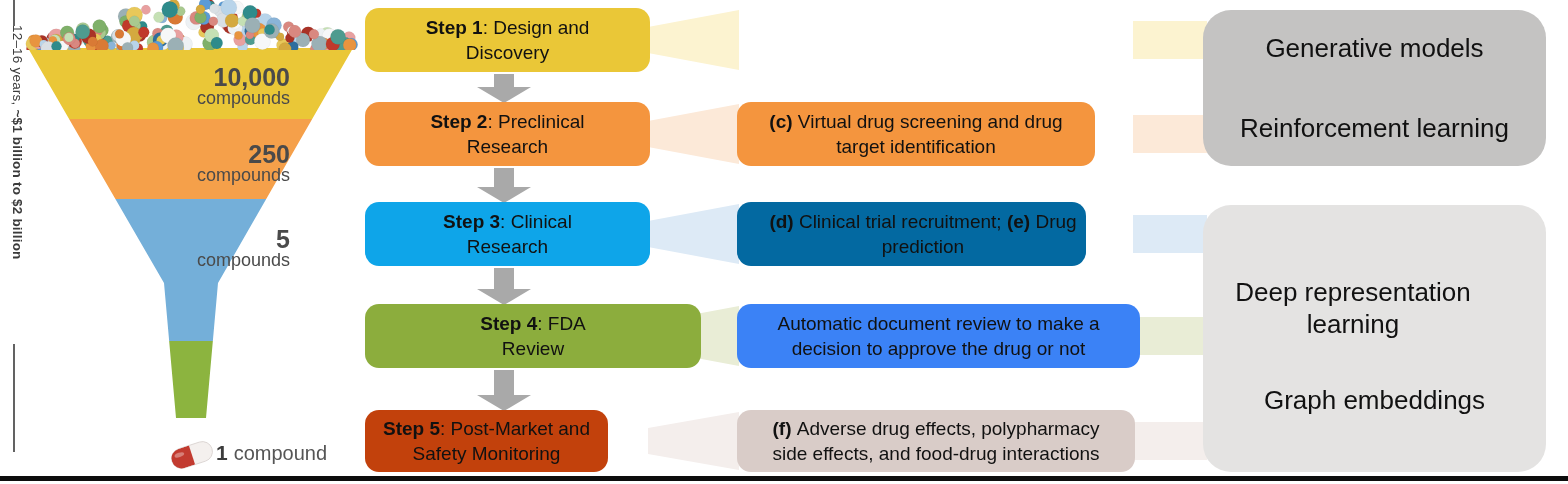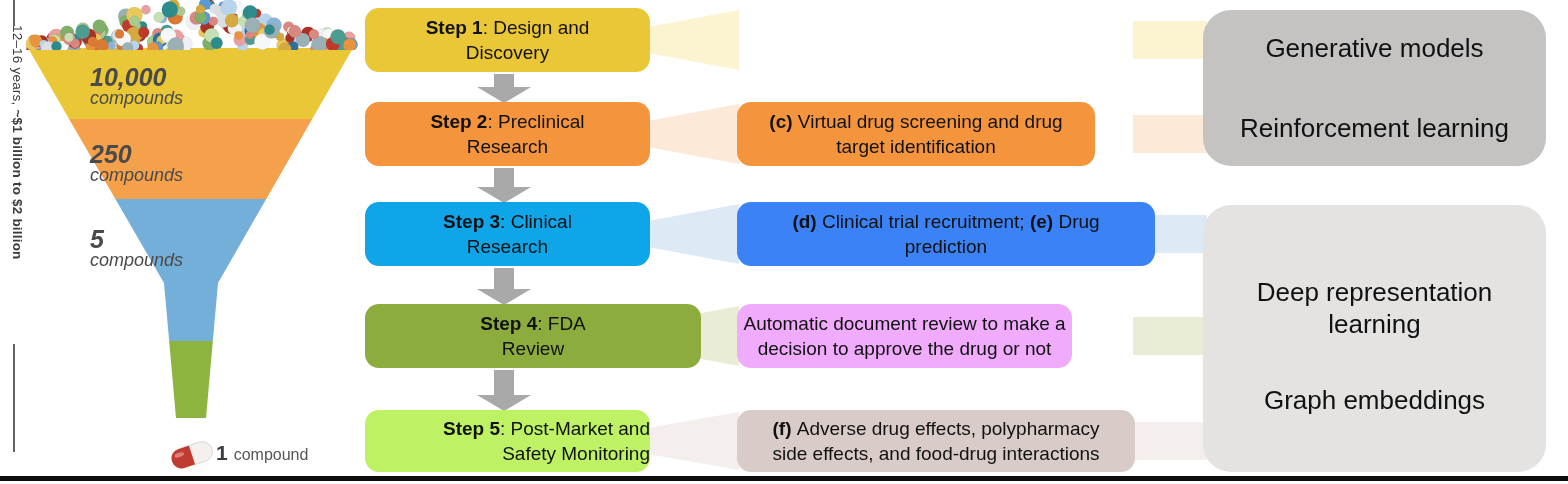--- a/index.html
+++ b/index.html
@@ -15,38 +15,38 @@
     position:absolute;
     border-radius:14px;
     display:flex;flex-direction:column;justify-content:center;align-items:center;
     text-align:center;
     color:#111;
     font-size:19px;line-height:25.5px;
   }
   .method-box{
     position:absolute;
     border-radius:28px;
-    display:flex;flex-direction:column;justify-content:center;align-items:center;
+    display:flex;flex-direction:column;justify-content:center;
     text-align:center;
     color:#111;
     font-size:26px;line-height:32px;
   }
   .method-label{width:100%;}
   .funnel-label{
     position:absolute;left:90px;width:200px;
-    text-align:left;color:#4a4a4a;font-style:italic;
+    text-align:right;color:#4a4a4a;
   }
   .funnel-label .val{font-size:25px;font-weight:700;line-height:26px;}
   .funnel-label .unit{font-size:18px;line-height:16px;}
   #outcome-label{
     position:absolute;left:216px;top:441px;
     display:flex;align-items:baseline;gap:6px;color:#3c3c3c;
   }
   #outcome-label .val{font-size:21px;font-weight:700;}
-  #outcome-label .unit{font-size:16px;color:#555;}
+  #outcome-label .unit{font-size:20px;color:#555;}
   #axis-label{
     position:absolute;left:3px;top:25px;height:320px;width:22px;
     writing-mode:vertical-rl;
     font-size:13.5px;letter-spacing:0.2px;
     color:#3b3b3b;white-space:nowrap;
   }
   #axis-label .bold{font-weight:700;}
   #bottom-line{
     position:absolute;left:0;top:476px;width:1568px;height:5px;background:#0d0d0d;
   }
@@ -337,34 +337,34 @@
       <div class="tline"><span>Research</span></div>
     </div>
   <div class="box" style="left: 365px; top: 202px; width: 285px; height: 64px; background-color: #0ea5e9;">
       <div class="tline"><span style="font-weight: 700;">Step 3</span><span>: Clinical</span></div>
       <div class="tline"><span>Research</span></div>
     </div>
   <div class="box" style="left: 365px; top: 304px; width: 336px; height: 64px; background-color: rgb(140, 173, 61);">
       <div class="tline"><span style="font-weight: 700;">Step 4</span><span>: FDA</span></div>
       <div class="tline"><span>Review</span></div>
     </div>
-  <div class="box" style="left: 365px; top: 410px; width: 285px; height: 62px; background-color: #bef264; text-align: right;">
+  <div class="box" style="left: 365px; top: 410px; width: 243px; height: 62px; background-color: #c2410c;">
       <div class="tline"><span style="font-weight: 700;">Step 5</span><span>: Post-Market and</span></div>
       <div class="tline"><span>Safety Monitoring</span></div>
     </div>
 
   <div class="box" style="left: 737px; top: 102px; width: 358px; height: 64px; background-color: rgb(244, 149, 62);">
       <div class="tline"><span style="font-weight: 700;">(c) </span><span>Virtual drug screening and drug</span></div>
       <div class="tline"><span>target identification</span></div>
     </div>
-  <div class="box" style="left: 737px; top: 202px; width: 418px; height: 64px; background-color: #3b82f6;">
+  <div class="box" style="left: 737px; top: 202px; width: 326px; height: 64px; background-color: #0369a1; padding-left: 23px;">
       <div class="tline"><span style="font-weight: 700;">(d) </span><span>Clinical trial recruitment; </span><span style="font-weight: 700;">(e) </span><span>Drug</span></div>
       <div class="tline"><span>prediction</span></div>
     </div>
-  <div class="box" style="left: 737px; top: 304px; width: 335px; height: 64px; background-color: #f0abfc;">
+  <div class="box" style="left: 737px; top: 304px; width: 403px; height: 64px; background-color: #3b82f6;">
       <div class="tline"><span>Automatic document review to make a</span></div>
       <div class="tline"><span>decision to approve the drug or not</span></div>
     </div>
   <div class="box" style="left: 737px; top: 410px; width: 398px; height: 62px; background-color: rgb(217, 204, 200);">
       <div class="tline"><span style="font-weight: 700;">(f) </span><span>Adverse drug effects, polypharmacy</span></div>
       <div class="tline"><span>side effects, and food-drug interactions</span></div>
     </div>
 
   <div class="method-box" style="left: 1203px; top: 10px; width: 343px; height: 156px; gap: 48px; background-color: rgb(196, 195, 194);">
     <div class="method-label">Generative models</div>

